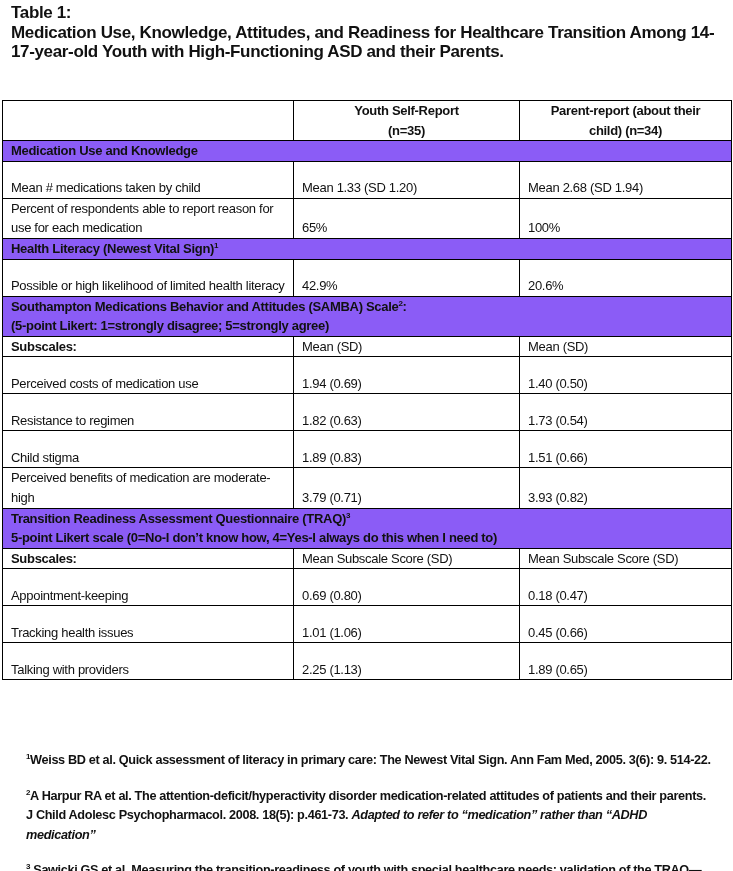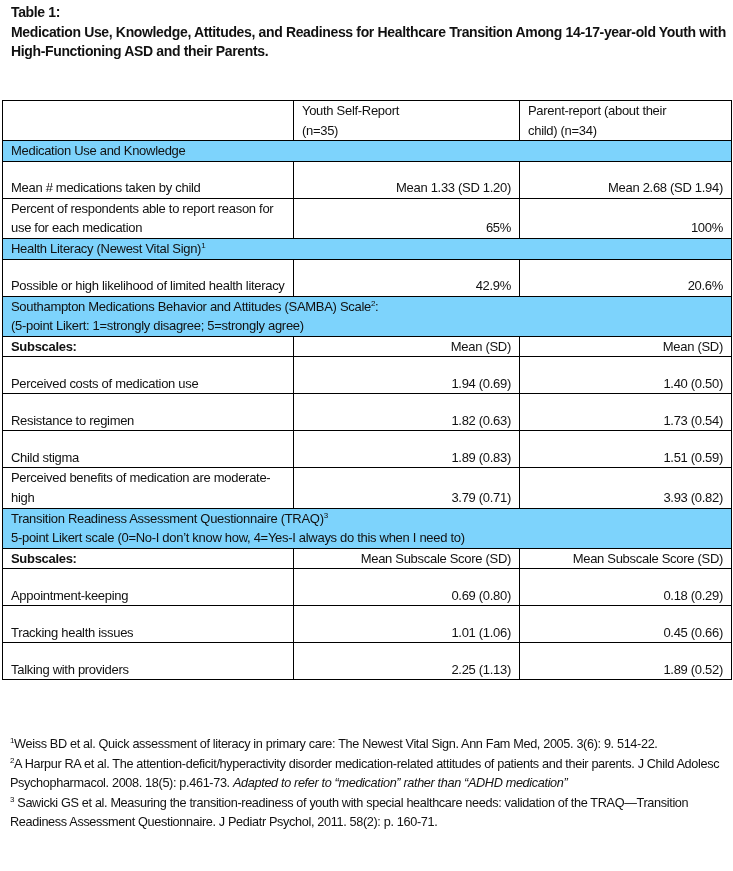--- a/index.html
+++ b/index.html
@@ -2,44 +2,44 @@
 <html><head>
 <meta charset="utf-8">
 <style>
   html, body { margin: 0; padding: 0; background: #ffffff; }
   body {
     width: 733px; height: 871px; position: relative; overflow: hidden;
     font-family: "Liberation Sans", sans-serif; color: #111;
   }
   .caption {
     position: absolute; left: 11px; top: 3px; width: 715px;
-    font-weight: bold; font-size: 14px; line-height: 19.5px;
+    font-weight: bold; font-size: 17px; line-height: 19.5px;
     letter-spacing: -0.35px;
   }
   table.t {
     position: absolute; left: 2px; top: 100px;
     width: 729px; border-collapse: collapse; table-layout: fixed;
     font-size: 13px; letter-spacing: -0.3px;
   }
   table.t td {
     border: 1.3px solid #000; padding: 0 8px; vertical-align: bottom;
     line-height: 19.6px; overflow: hidden;
   }
   col.c1 { width: 291px; } col.c2 { width: 226px; } col.c3 { width: 212px; }
-  td.num { text-align: right; }
-  td.hdr { text-align: left; font-weight: normal; vertical-align: middle; }
-  tr.sec td { background: #7dd3fc; font-weight: normal; vertical-align: middle; }
+  td.num { text-align: left; }
+  td.hdr { text-align: center; font-weight: bold; vertical-align: middle; }
+  tr.sec td { background: #8b5cf6; font-weight: bold; vertical-align: middle; }
   tr.sub td.lbl { font-weight: bold; margin-top: 48px; }
   .h40 { height: 38px; } .h20 { height: 18px; } .h39 { height: 37px; }
   sup { font-size: 8px; vertical-align: super; line-height: 0; }
   .notes {
     position: absolute; left: 10px; top: 735px; width: 720px;
     font-size: 12.7px; line-height: 19.6px; letter-spacing: -0.35px;
   }
-  .notes p { margin: 0; }
+  .notes p { margin: 16px; font-weight: bold; }
   .notes i { font-style: italic; }
 </style>
 </head>
 <body>
 
 <div class="caption">
   <div>Table 1:</div>
   <div>Medication Use, Knowledge, Attitudes, and Readiness for Healthcare Transition Among 14-17-year-old Youth with High-Functioning ASD and their Parents.</div>
 </div>
 
@@ -93,50 +93,50 @@
     <td class="num">1.40 (0.50)</td>
   </tr>
   <tr class="h39">
     <td>Resistance to regimen</td>
     <td class="num">1.82 (0.63)</td>
     <td class="num">1.73 (0.54)</td>
   </tr>
   <tr class="h39">
     <td>Child stigma</td>
     <td class="num">1.89 (0.83)</td>
-    <td class="num">1.51 (0.59)</td>
+    <td class="num">1.51 (0.66)</td>
   </tr>
   <tr class="h39">
     <td>Perceived benefits of medication are moderate-high</td>
     <td class="num">3.79 (0.71)</td>
     <td class="num">3.93 (0.82)</td>
   </tr>
 
   <tr class="sec h39">
     <td colspan="3"><span>Transition Readiness Assessment Questionnaire (TRAQ)</span><sup>3</sup><br><span>5-point Likert scale (0=No-I don’t know how, 4=Yes-I always do this when I need to)</span></td>
   </tr>
   <tr class="sub h20">
     <td class="lbl">Subscales:</td>
     <td class="num">Mean Subscale Score (SD)</td>
     <td class="num">Mean Subscale Score (SD)</td>
   </tr>
   <tr class="h39">
     <td>Appointment-keeping</td>
     <td class="num">0.69 (0.80)</td>
-    <td class="num">0.18 (0.29)</td>
+    <td class="num">0.18 (0.47)</td>
   </tr>
   <tr class="h39">
     <td>Tracking health issues</td>
     <td class="num">1.01 (1.06)</td>
     <td class="num">0.45 (0.66)</td>
   </tr>
   <tr class="h39">
     <td>Talking with providers</td>
     <td class="num">2.25 (1.13)</td>
-    <td class="num">1.89 (0.52)</td>
+    <td class="num">1.89 (0.65)</td>
   </tr>
 </tbody>
   </table>
 
 <div class="notes">
   <p><sup>1</sup><span>Weiss BD et al. Quick assessment of literacy in primary care: The Newest Vital Sign. Ann Fam Med, 2005. 3(6): 9. 514-22.</span></p>
   <p><sup>2</sup><span>A Harpur RA et al.  The attention-deficit/hyperactivity disorder medication-related attitudes of patients and their parents. J Child Adolesc Psychopharmacol. 2008. 18(5): p.461-73. </span><i>Adapted to refer to “medication” rather than “ADHD medication”</i></p>
   <p><sup>3</sup><span> Sawicki GS et al. Measuring the transition-readiness of youth with special healthcare needs: validation of the TRAQ—Transition Readiness Assessment Questionnaire. J Pediatr Psychol, 2011. 58(2): p. 160-71.</span></p>
 </div>
 

